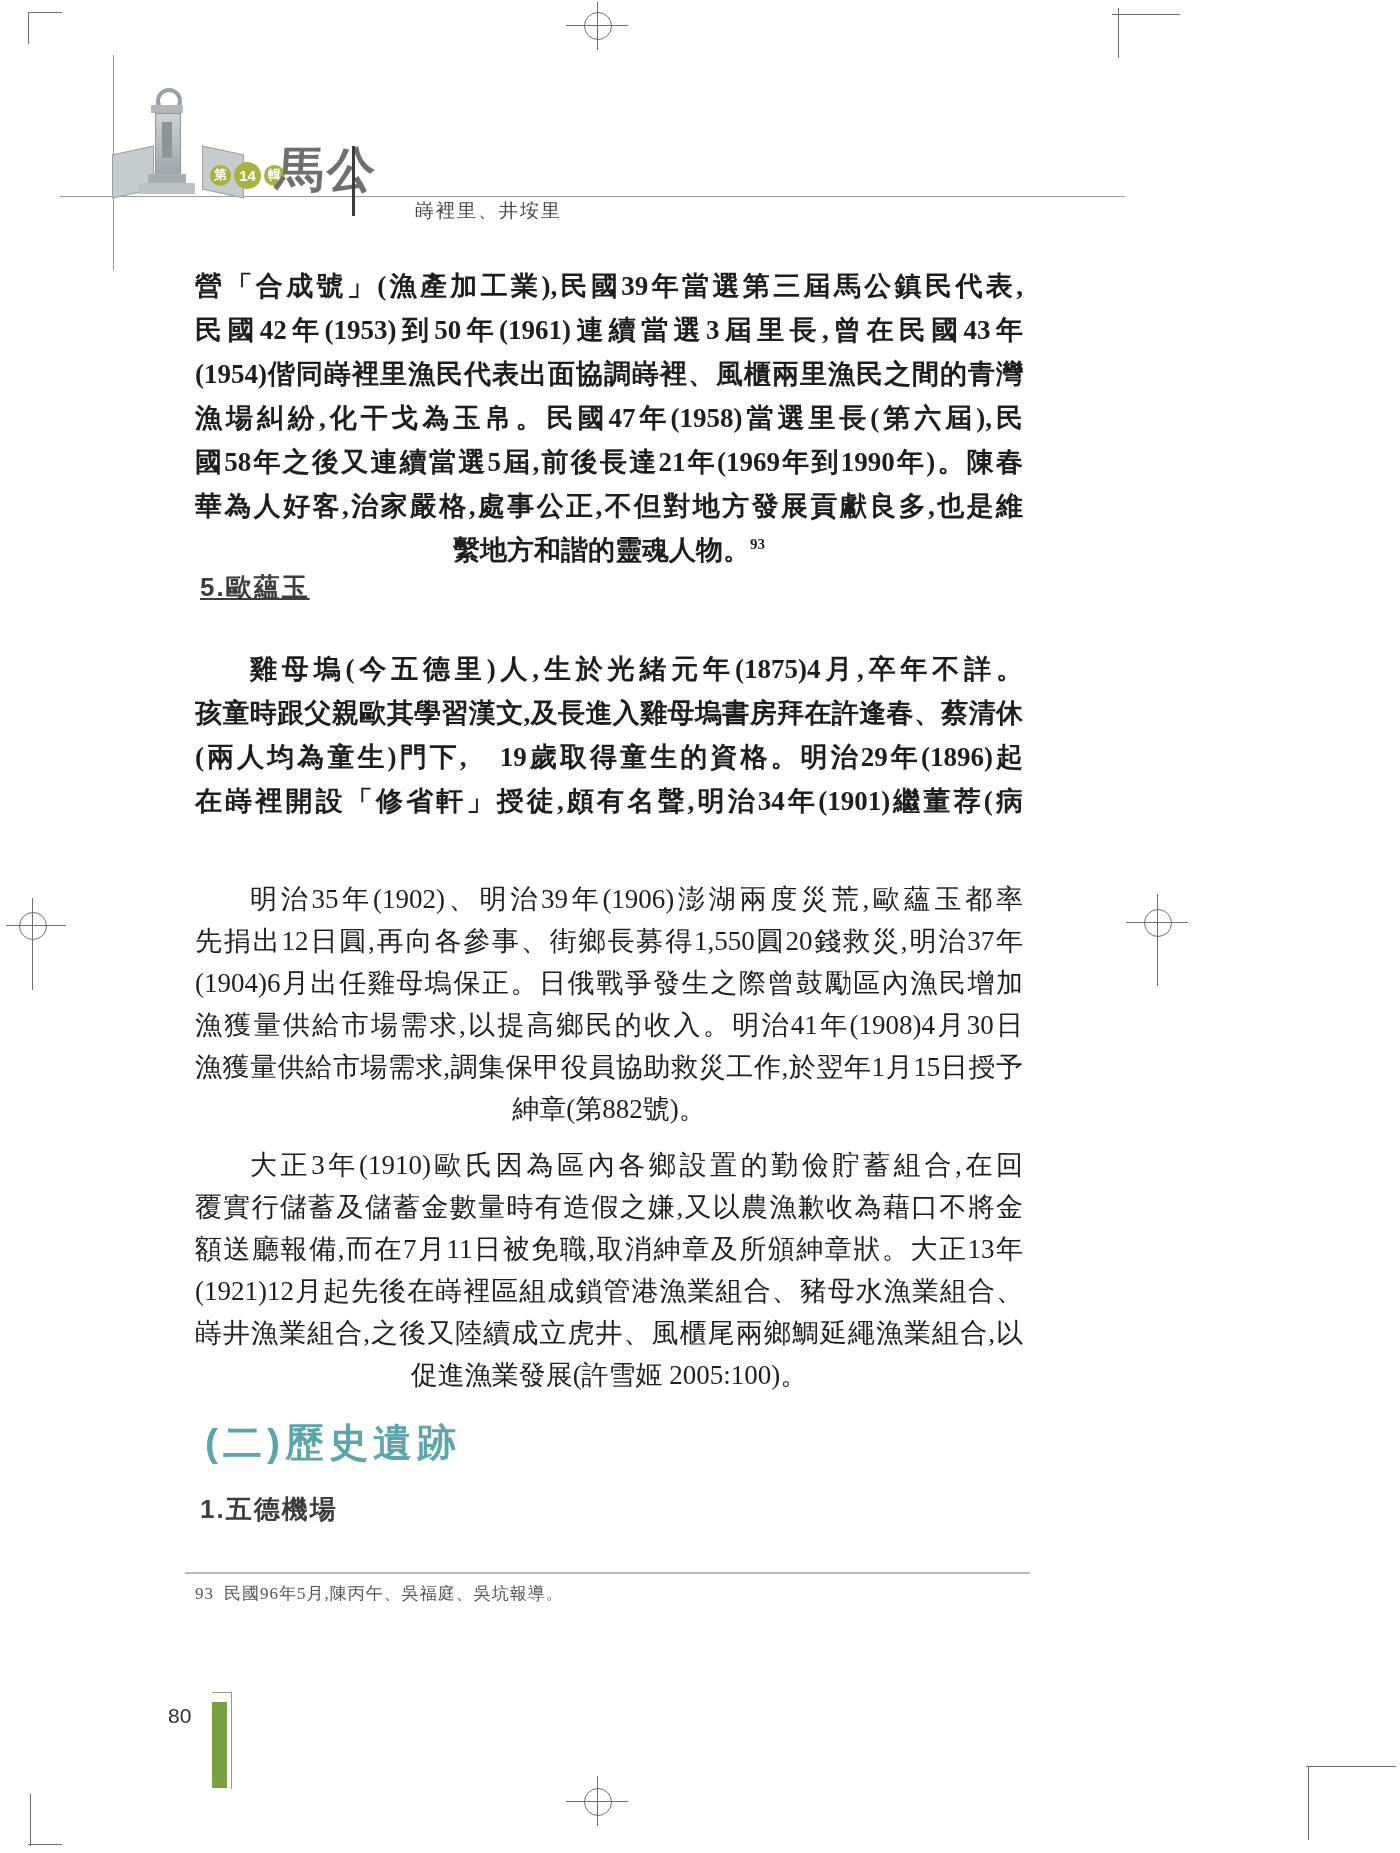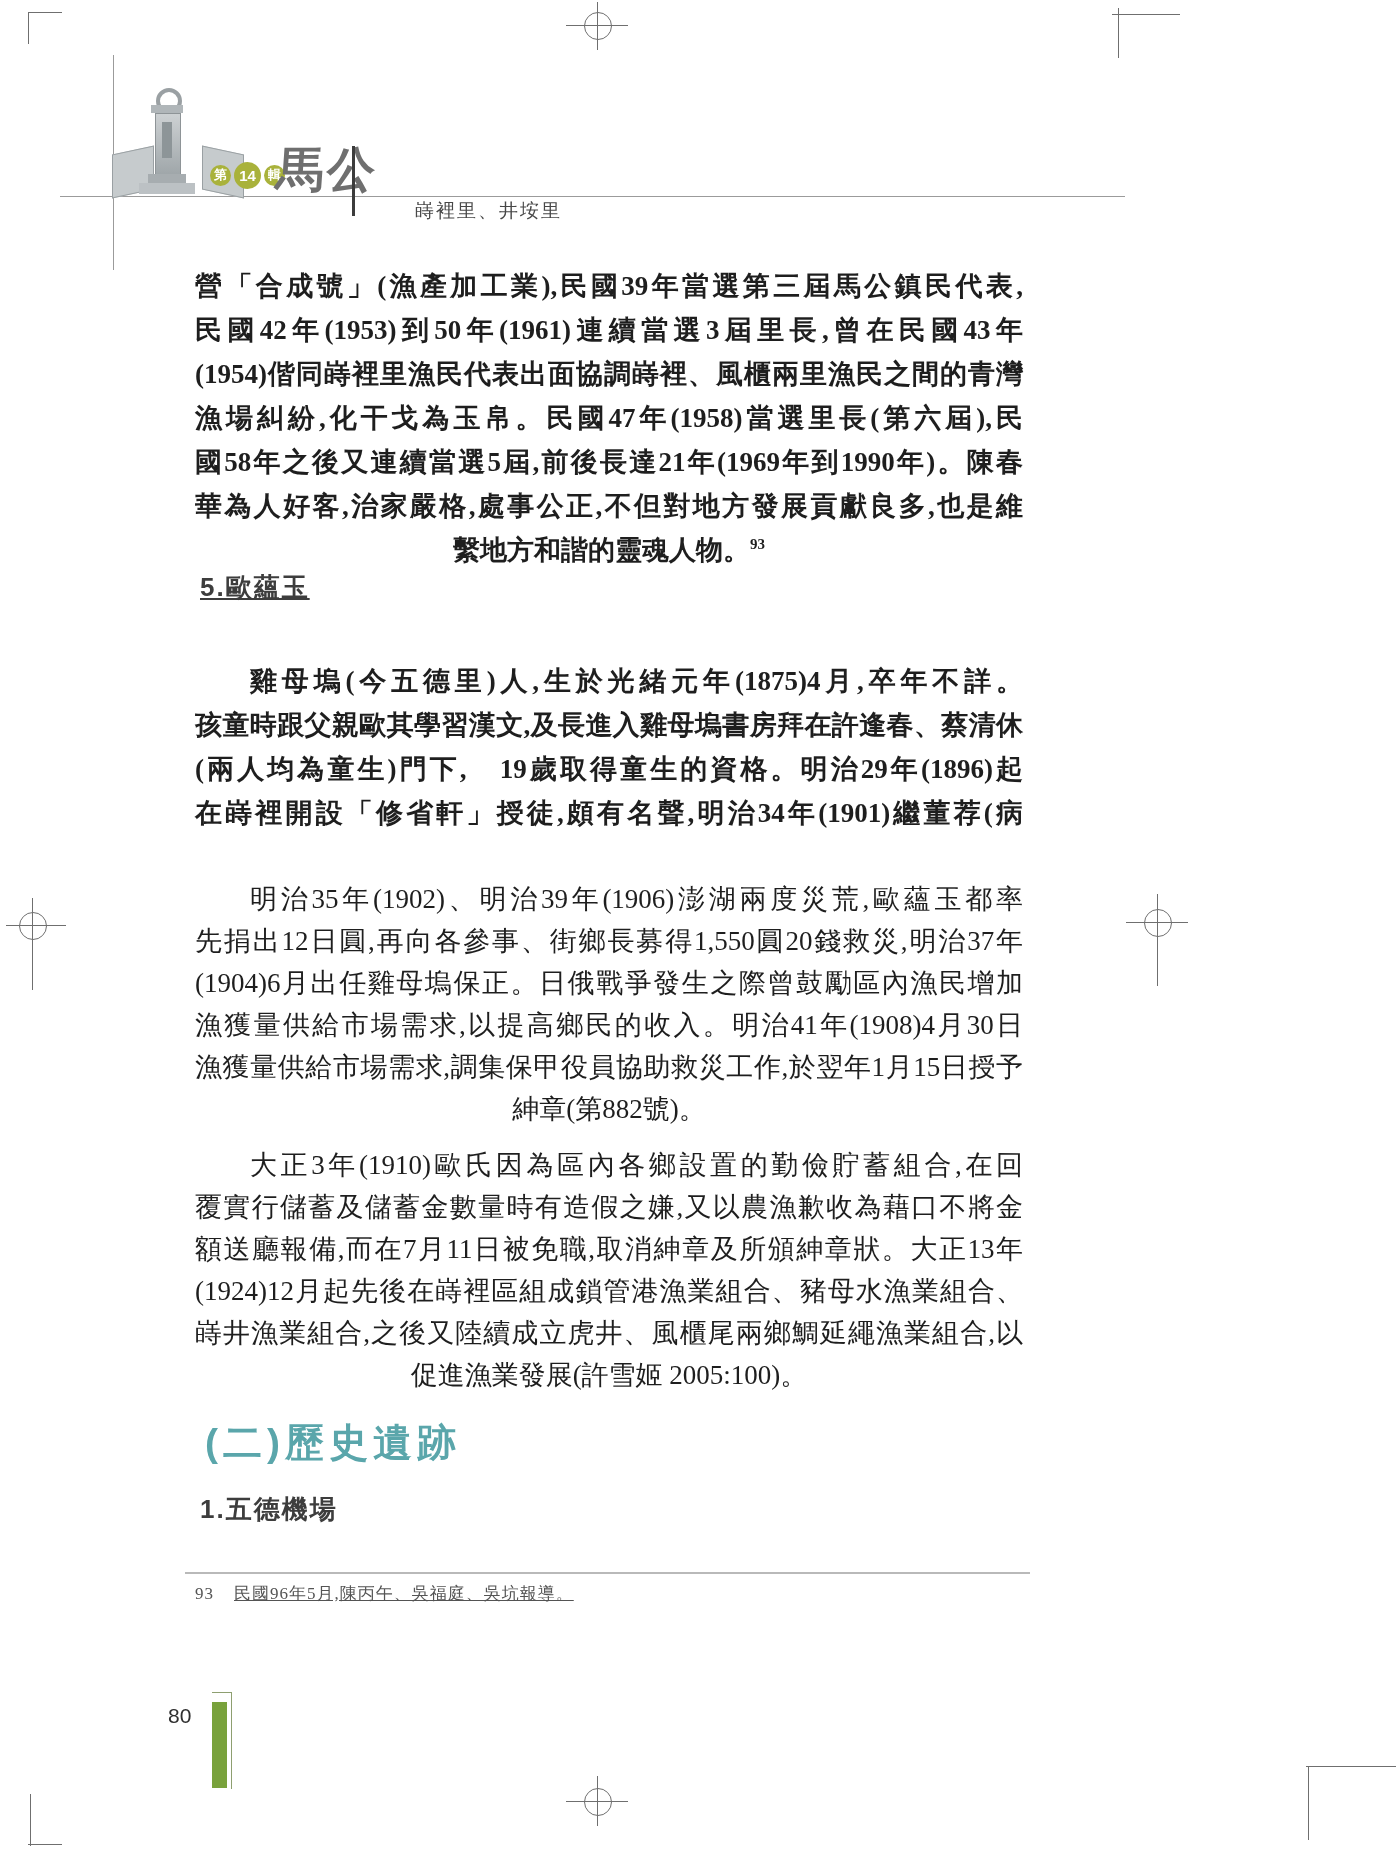--- a/index.html
+++ b/index.html
@@ -45,21 +45,21 @@
   .bl.j { text-align:justify; text-align-last:justify; text-justify:inter-character; }
   .bl.ind { text-indent:55px; }
   .fnref { font-size:15px; vertical-align:super; line-height:0; }
   .h-num { position:absolute; left:200px; font-family:"Liberation Sans","DejaVu Sans",sans-serif;
            font-weight:bold; color:#3d3d3d; font-size:26px; letter-spacing:2px; }
   .h-teal { position:absolute; left:205px; top:1416px; font-family:"Liberation Sans","DejaVu Sans",sans-serif;
             font-weight:bold; font-size:39px; letter-spacing:5px; }
   
   .fn-rule { position:absolute; left:185px; top:1572px; width:845px; height:2px; background:#b9b9b9; }
   .footnote { position:absolute; left:195px; top:1582px; font-size:17px; color:#545454; letter-spacing:1px; }
-  .footnote .fn-text { margin-left:20px;text-decoration:underline; }
+  .footnote .fn-text { margin-left:10px; }
   
   .pagenum { position:absolute; left:168px; top:1704px; font-size:21px; color:#2f2f2f;
              font-family:"Liberation Sans","DejaVu Sans",sans-serif; }
   .gbar     { position:absolute; left:212px; top:1702px; width:15px; height:86px; }
   .gbar-brv { position:absolute; left:231px; top:1692px; width:1px; height:97px; background:#8e9f70; }
   .gbar-brh { position:absolute; left:212px; top:1692px; width:20px; height:1px; background:#8e9f70; }
 </style>
 </head>
 <body>
 
@@ -117,41 +117,41 @@
     <div class="bl j">漁場糾紛,化干戈為玉帛。民國47年(1958)當選里長(第六屆),民</div>
     <div class="bl j">國58年之後又連續當選5屆,前後長達21年(1969年到1990年)。陳春</div>
     <div class="bl j">華為人好客,治家嚴格,處事公正,不但對地方發展貢獻良多,也是維</div>
     <div class="bl">
       <span>繫地方和諧的靈魂人物。</span><sup class="fnref">93</sup>
     </div>
   </div>
 
   <div class="h-num" style="top:570px;text-decoration:underline;">5.歐蘊玉</div>
 
-  <div class="para lh44" style="top:647px;margin-top:12px;">
+  <div class="para lh44" style="top:647px;">
     <div class="bl j ind">雞母塢(今五德里)人,生於光緒元年(1875)4月,卒年不詳。</div>
     <div class="bl j">孩童時跟父親歐其學習漢文,及長進入雞母塢書房拜在許逢春、蔡清休</div>
     <div class="bl j">(兩人均為童生)門下,　19歲取得童生的資格。明治29年(1896)起</div>
     <div class="bl j">在嵵裡開設「修省軒」授徒,頗有名聲,明治34年(1901)繼董荐(病</div>
   </div>
 
   <div class="para lh42" style="top:878px;">
     <div class="bl j ind">明治35年(1902)、明治39年(1906)澎湖兩度災荒,歐蘊玉都率</div>
     <div class="bl j">先捐出12日圓,再向各參事、街鄉長募得1,550圓20錢救災,明治37年</div>
     <div class="bl j">(1904)6月出任雞母塢保正。日俄戰爭發生之際曾鼓勵區內漁民增加</div>
     <div class="bl j">漁獲量供給市場需求,以提高鄉民的收入。明治41年(1908)4月30日</div>
     <div class="bl j">漁獲量供給市場需求,調集保甲役員協助救災工作,於翌年1月15日授予</div>
     <div class="bl">紳章(第882號)。</div>
   </div>
 
   <div class="para lh42" style="top:1144px;">
     <div class="bl j ind">大正3年(1910)歐氏因為區內各鄉設置的勤儉貯蓄組合,在回</div>
     <div class="bl j">覆實行儲蓄及儲蓄金數量時有造假之嫌,又以農漁歉收為藉口不將金</div>
     <div class="bl j">額送廳報備,而在7月11日被免職,取消紳章及所頒紳章狀。大正13年</div>
-    <div class="bl j">(1924)12月起先後在嵵裡區組成鎖管港漁業組合、豬母水漁業組合、</div>
+    <div class="bl j">(1921)12月起先後在嵵裡區組成鎖管港漁業組合、豬母水漁業組合、</div>
     <div class="bl j">嵵井漁業組合,之後又陸續成立虎井、風櫃尾兩鄉鯛延繩漁業組合,以</div>
     <div class="bl">促進漁業發展(許雪姬 2005:100)。</div>
   </div>
 
   <div class="h-teal" style="color:#5aa6ab;">(二)歷史遺跡</div>
 
   <div class="h-num" style="top:1492px;">1.五德機場</div>
 
   <div class="fn-rule"></div>
   <div class="footnote">

